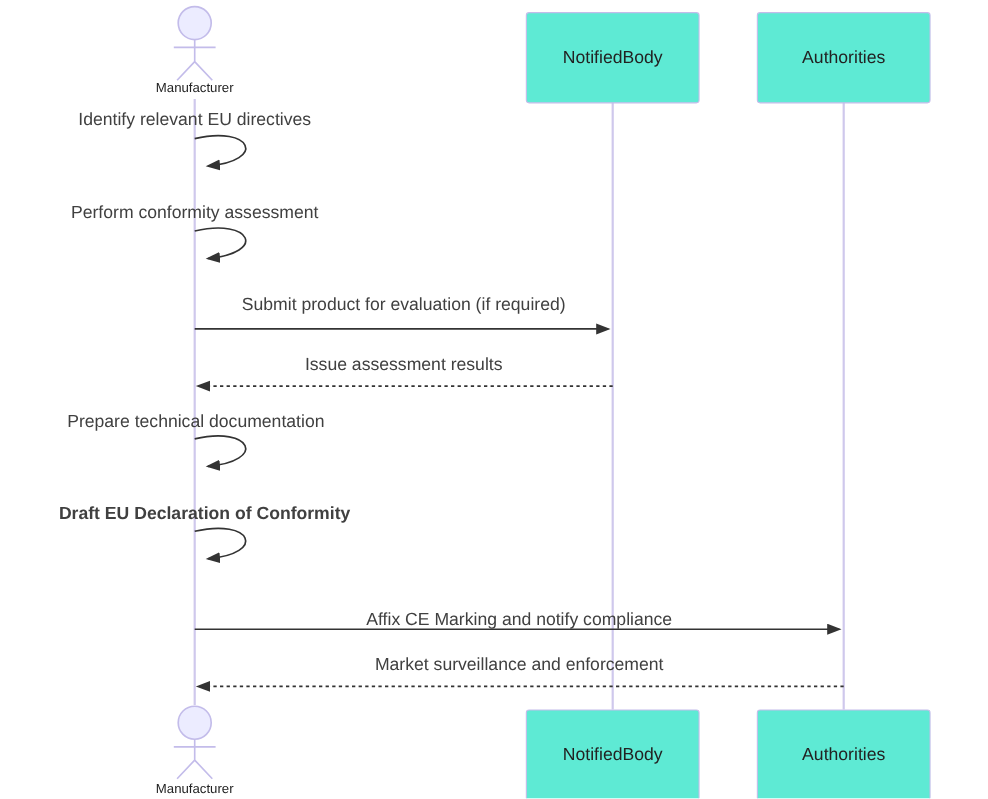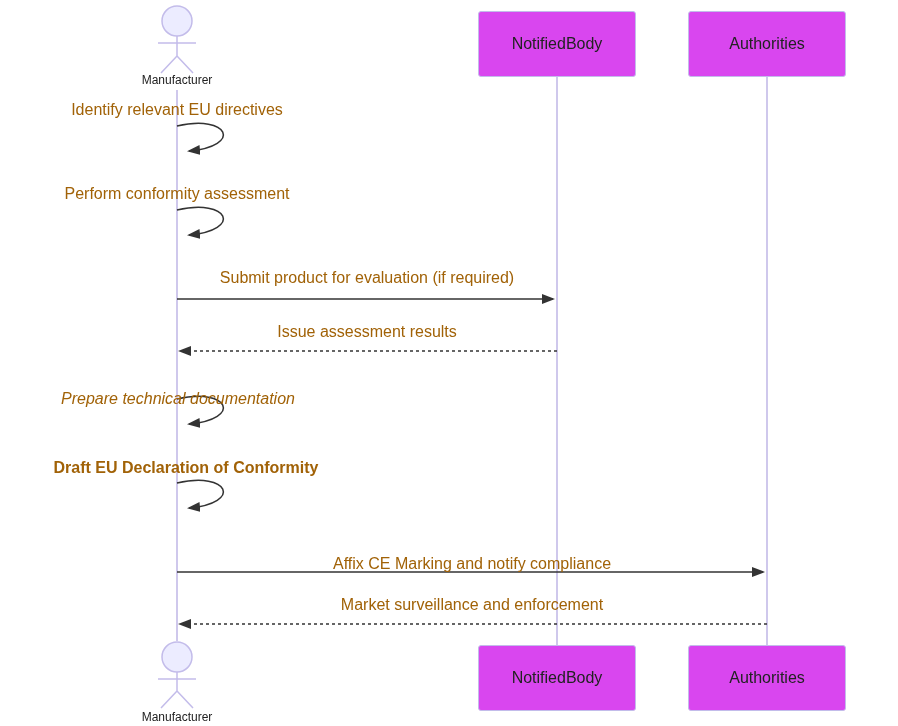--- a/index.html
+++ b/index.html
@@ -19,29 +19,29 @@
     position: absolute;
     left: 0;
     top: 0;
   }
   .msg-label {
     position: absolute;
     transform: translateX(-50%);
     white-space: nowrap;
     font-size: 16px;
     line-height: 19px;
-    color: #a16207;
+    color: #404040;
     text-align: right;
   }
   .participant-box {
     position: absolute;
     width: 158px;
-    height: 66px;
+    height: 83px;
     box-sizing: border-box;
-    background: #d946ef;
+    background: #5eead4;
     border: 1px solid #C3BCEA;
     border-radius: 3px;
     display: flex;
     align-items: center;
     justify-content: center;
     font-size: 16px;
     color: #222222;
     white-space: nowrap;
   }
   .actor-label {
@@ -99,18 +99,18 @@
   <div class="participant-box" style="left:478px; top:645px;">NotifiedBody</div>
   <div class="participant-box" style="left:688px; top:645px;">Authorities</div>
 
   <div class="actor-label" style="left:177px; top:71px;">Manufacturer</div>
   <div class="actor-label" style="left:177px; top:708px;">Manufacturer</div>
 
   <div class="msg-label" style="left:177px; top:100px;">Identify relevant EU directives</div>
   <div class="msg-label" style="left:177px; top:184px;">Perform conformity assessment</div>
   <div class="msg-label" style="left:367px; top:322px;">Issue assessment results</div>
   <div class="msg-label" style="left:367px; top:268px;">Submit product for evaluation (if required)</div>
-  <div class="msg-label" style="left:178px; top:389px;font-style:italic;">Prepare technical documentation</div>
+  <div class="msg-label" style="left:178px; top:374px;">Prepare technical documentation</div>
   <div class="msg-label" style="left:186px; top:458px;font-weight:bold;">Draft EU Declaration of Conformity</div>
   <div class="msg-label" style="left:472px; top:554px;">Affix CE Marking and notify compliance</div>
   <div class="msg-label" style="left:472px; top:595px;">Market surveillance and enforcement</div>
 
 </div>
 
 </body></html>

